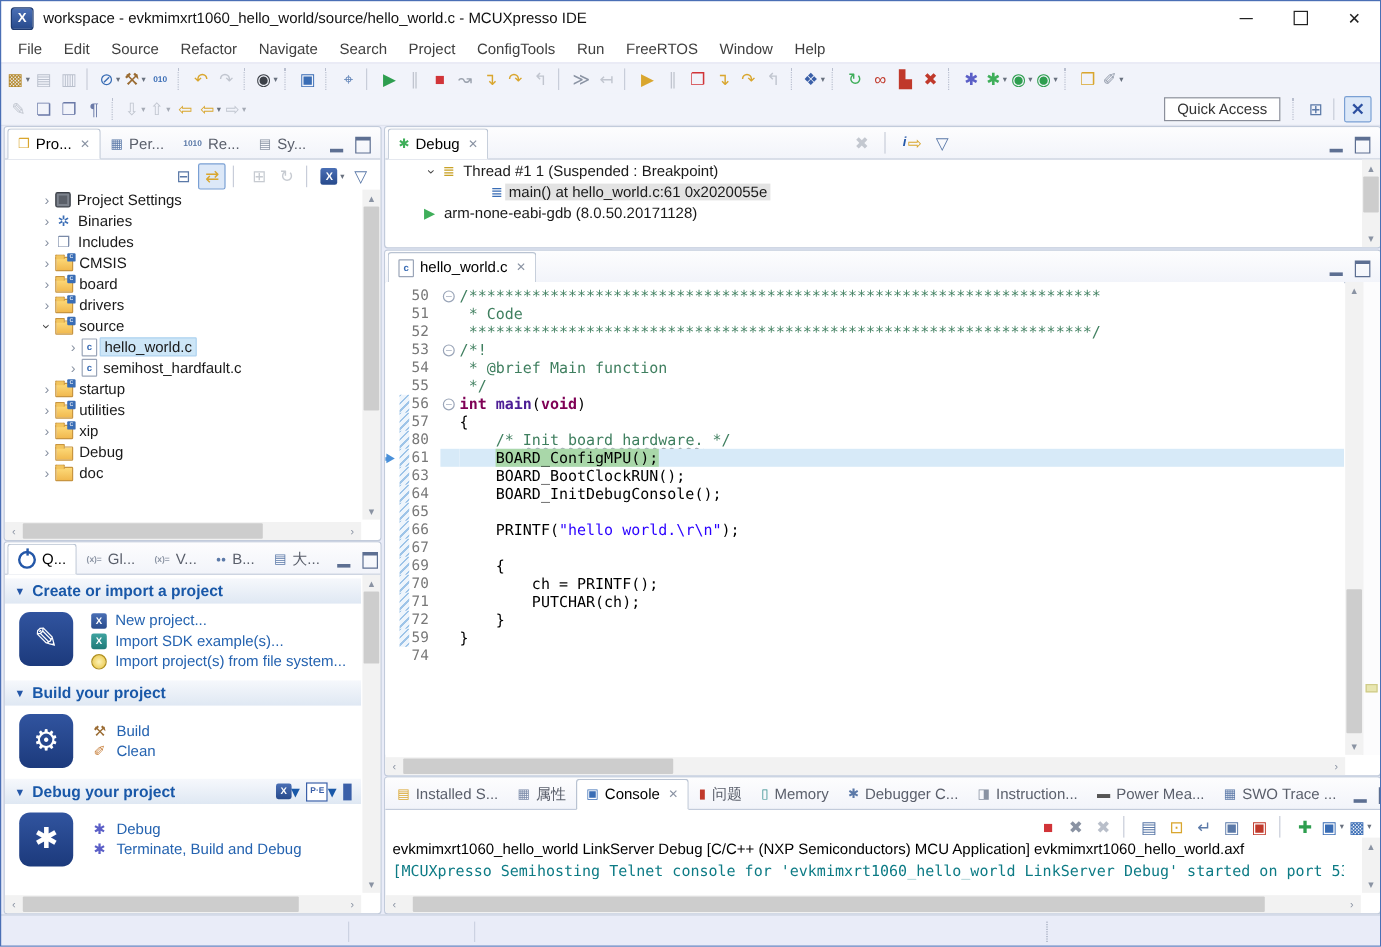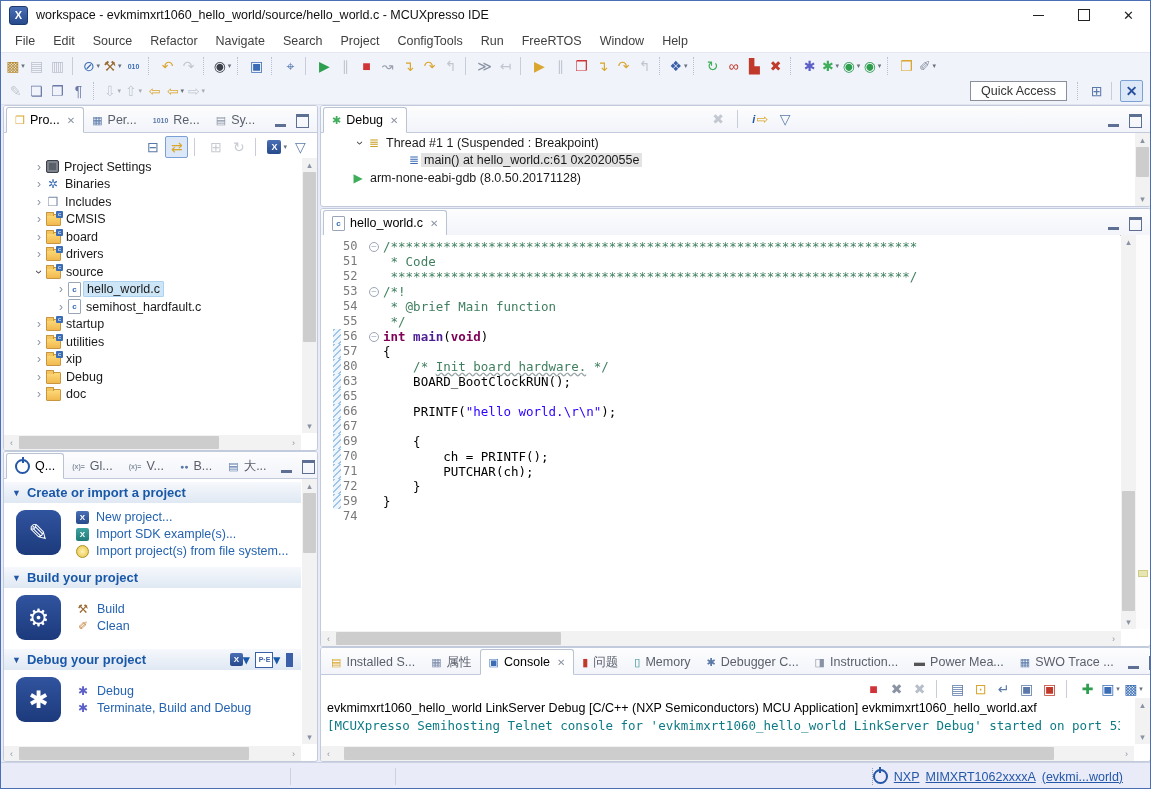--- a/index.html
+++ b/index.html
@@ -630,21 +630,23 @@
       <div style="height: 4px;"></div>
       <div class="crow"><span class="c-ann"></span><span class="c-rng"></span><span class="c-num">50</span><span class="c-fold"><span class="fold-dot">–</span></span><span class="c-code"><span class="cm">/**********************************************************************</span></span></div>
       <div class="crow"><span class="c-ann"></span><span class="c-rng"></span><span class="c-num">51</span><span class="c-fold"></span><span class="c-code"><span class="cm"> * Code</span></span></div>
       <div class="crow"><span class="c-ann"></span><span class="c-rng"></span><span class="c-num">52</span><span class="c-fold"></span><span class="c-code"><span class="cm"> *********************************************************************/</span></span></div>
       <div class="crow"><span class="c-ann"></span><span class="c-rng"></span><span class="c-num">53</span><span class="c-fold"><span class="fold-dot">–</span></span><span class="c-code"><span class="cm">/*!</span></span></div>
       <div class="crow"><span class="c-ann"></span><span class="c-rng"></span><span class="c-num">54</span><span class="c-fold"></span><span class="c-code"><span class="cm"> * @brief Main function</span></span></div>
       <div class="crow"><span class="c-ann"></span><span class="c-rng"></span><span class="c-num">55</span><span class="c-fold"></span><span class="c-code"><span class="cm"> */</span></span></div>
       <div class="crow"><span class="c-ann"></span><span class="c-rng on"></span><span class="c-num">56</span><span class="c-fold"><span class="fold-dot">–</span></span><span class="c-code"><span class="kw">int</span><span class="pl"> </span><span class="fn">main</span><span class="pl">(</span><span class="kw">void</span><span class="pl">)</span></span></div>
       <div class="crow"><span class="c-ann"></span><span class="c-rng on"></span><span class="c-num">57</span><span class="c-fold"></span><span class="c-code"><span class="pl">{</span></span></div>
       <div class="crow"><span class="c-ann"></span><span class="c-rng on"></span><span class="c-num">80</span><span class="c-fold"></span><span class="c-code"><span class="cm">    /* </span><span class="cm sp">Init board hardware.</span><span class="cm"> */</span></span></div>
+      <div class="crow cur"><span class="c-ann"><span class="ipointer"></span></span><span class="c-rng on"></span><span class="c-num">61</span><span class="c-fold"></span><span class="c-code"><span class="pl">    </span><span class="pl ip">BOARD_ConfigMPU();</span></span></div>
       <div class="crow"><span class="c-ann"></span><span class="c-rng on"></span><span class="c-num">63</span><span class="c-fold"></span><span class="c-code"><span class="pl">    BOARD_BootClockRUN();</span></span></div>
+      <div class="crow"><span class="c-ann"></span><span class="c-rng on"></span><span class="c-num">64</span><span class="c-fold"></span><span class="c-code"><span class="pl">    BOARD_InitDebugConsole();</span></span></div>
       <div class="crow"><span class="c-ann"></span><span class="c-rng on"></span><span class="c-num">65</span><span class="c-fold"></span><span class="c-code"></span></div>
       <div class="crow"><span class="c-ann"></span><span class="c-rng on"></span><span class="c-num">66</span><span class="c-fold"></span><span class="c-code"><span class="pl">    PRINTF(</span><span class="st">"hello world.\r\n"</span><span class="pl">);</span></span></div>
       <div class="crow"><span class="c-ann"></span><span class="c-rng on"></span><span class="c-num">67</span><span class="c-fold"></span><span class="c-code"></span></div>
       <div class="crow"><span class="c-ann"></span><span class="c-rng on"></span><span class="c-num">69</span><span class="c-fold"></span><span class="c-code"><span class="pl">    {</span></span></div>
       <div class="crow"><span class="c-ann"></span><span class="c-rng on"></span><span class="c-num">70</span><span class="c-fold"></span><span class="c-code"><span class="pl">        ch = PRINTF();</span></span></div>
       <div class="crow"><span class="c-ann"></span><span class="c-rng on"></span><span class="c-num">71</span><span class="c-fold"></span><span class="c-code"><span class="pl">        PUTCHAR(ch);</span></span></div>
       <div class="crow"><span class="c-ann"></span><span class="c-rng on"></span><span class="c-num">72</span><span class="c-fold"></span><span class="c-code"><span class="pl">    }</span></span></div>
       <div class="crow"><span class="c-ann"></span><span class="c-rng on"></span><span class="c-num">59</span><span class="c-fold"></span><span class="c-code"><span class="pl">}</span></span></div>
       <div class="crow"><span class="c-ann"></span><span class="c-rng"></span><span class="c-num">74</span><span class="c-fold"></span><span class="c-code"></span></div>
     </div>
@@ -760,19 +762,13 @@
         <div class="sb-thumb-h" style="left:8px;width:710px;"></div>
       </div>
     <span class="sb-arr">›</span>
   </div>
 </div>
 
 <div class="statusbar">
   <div class="sb-sep" style="left:290px"></div>
   <div class="sb-sep" style="left:395px"></div>
   <div class="sb-sep dotted" style="left:872px"></div>
-  <div class="status-right">
-    <span class="power-icon"></span>
-    <a class="status-link">NXP</a>
-    <a class="status-link">MIMXRT1062xxxxA</a>
-    <a class="status-link">(evkmi...world)</a>
-  </div>
 </div>
 
 </body></html>

